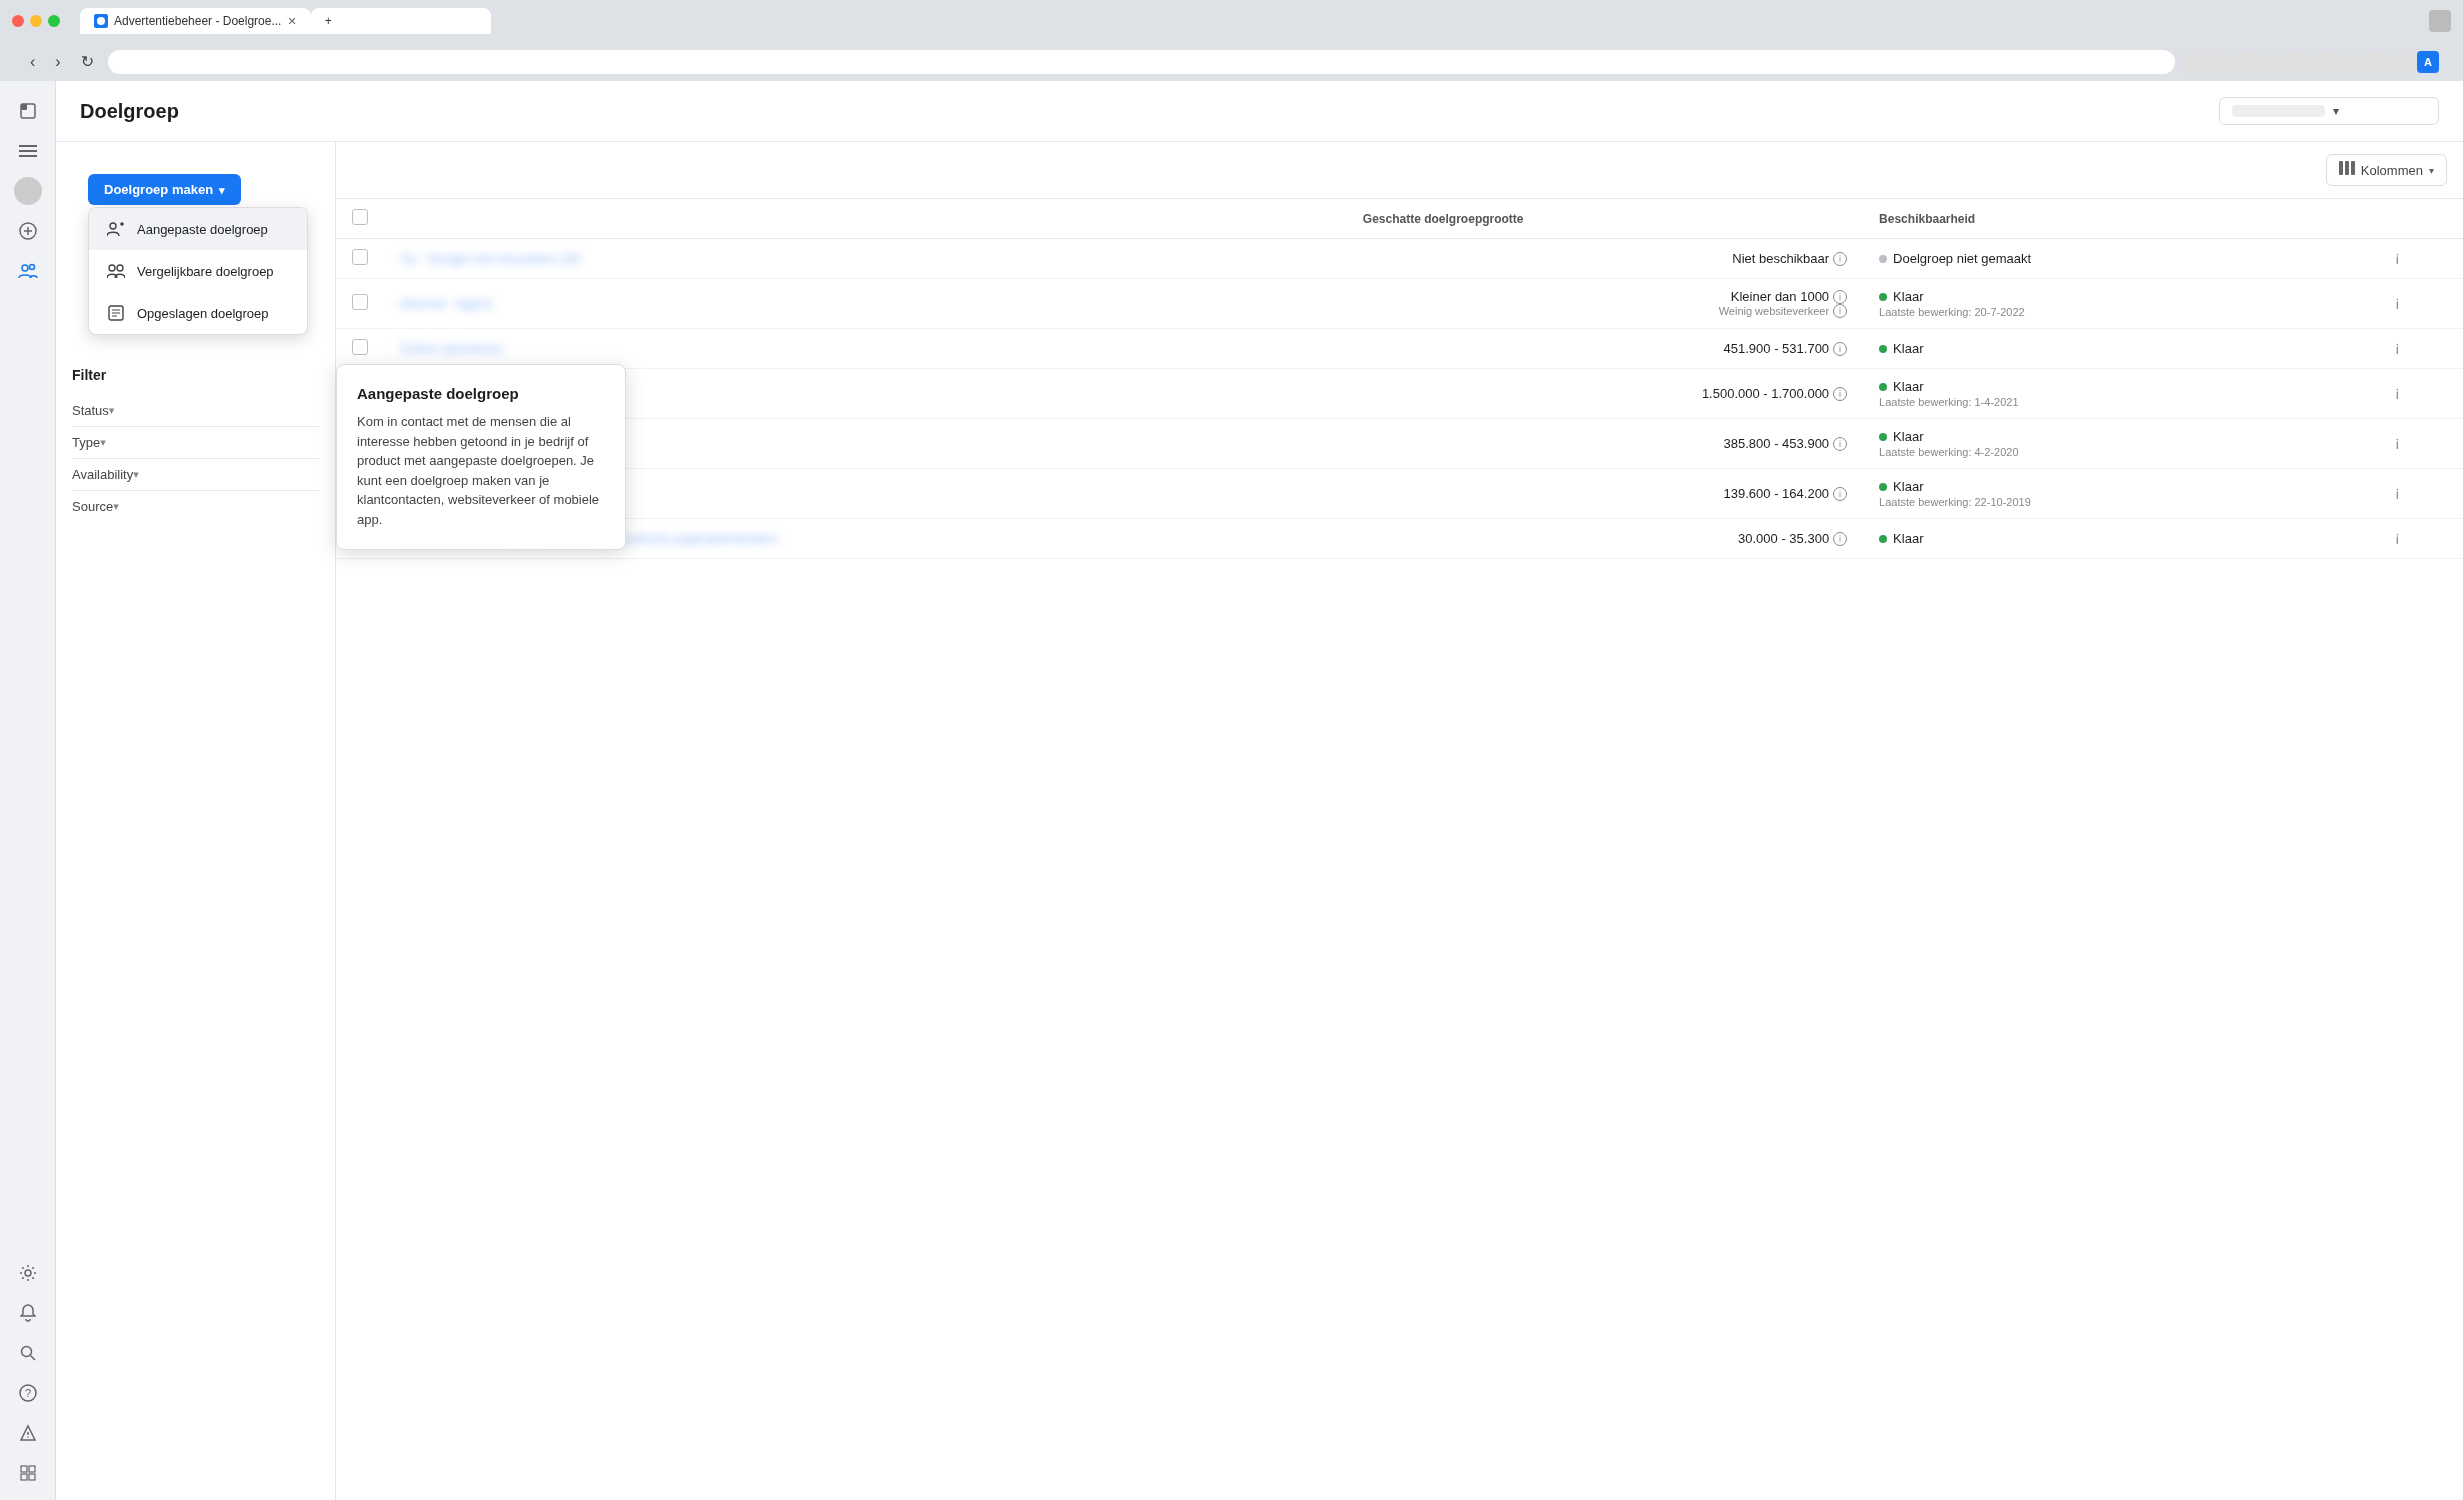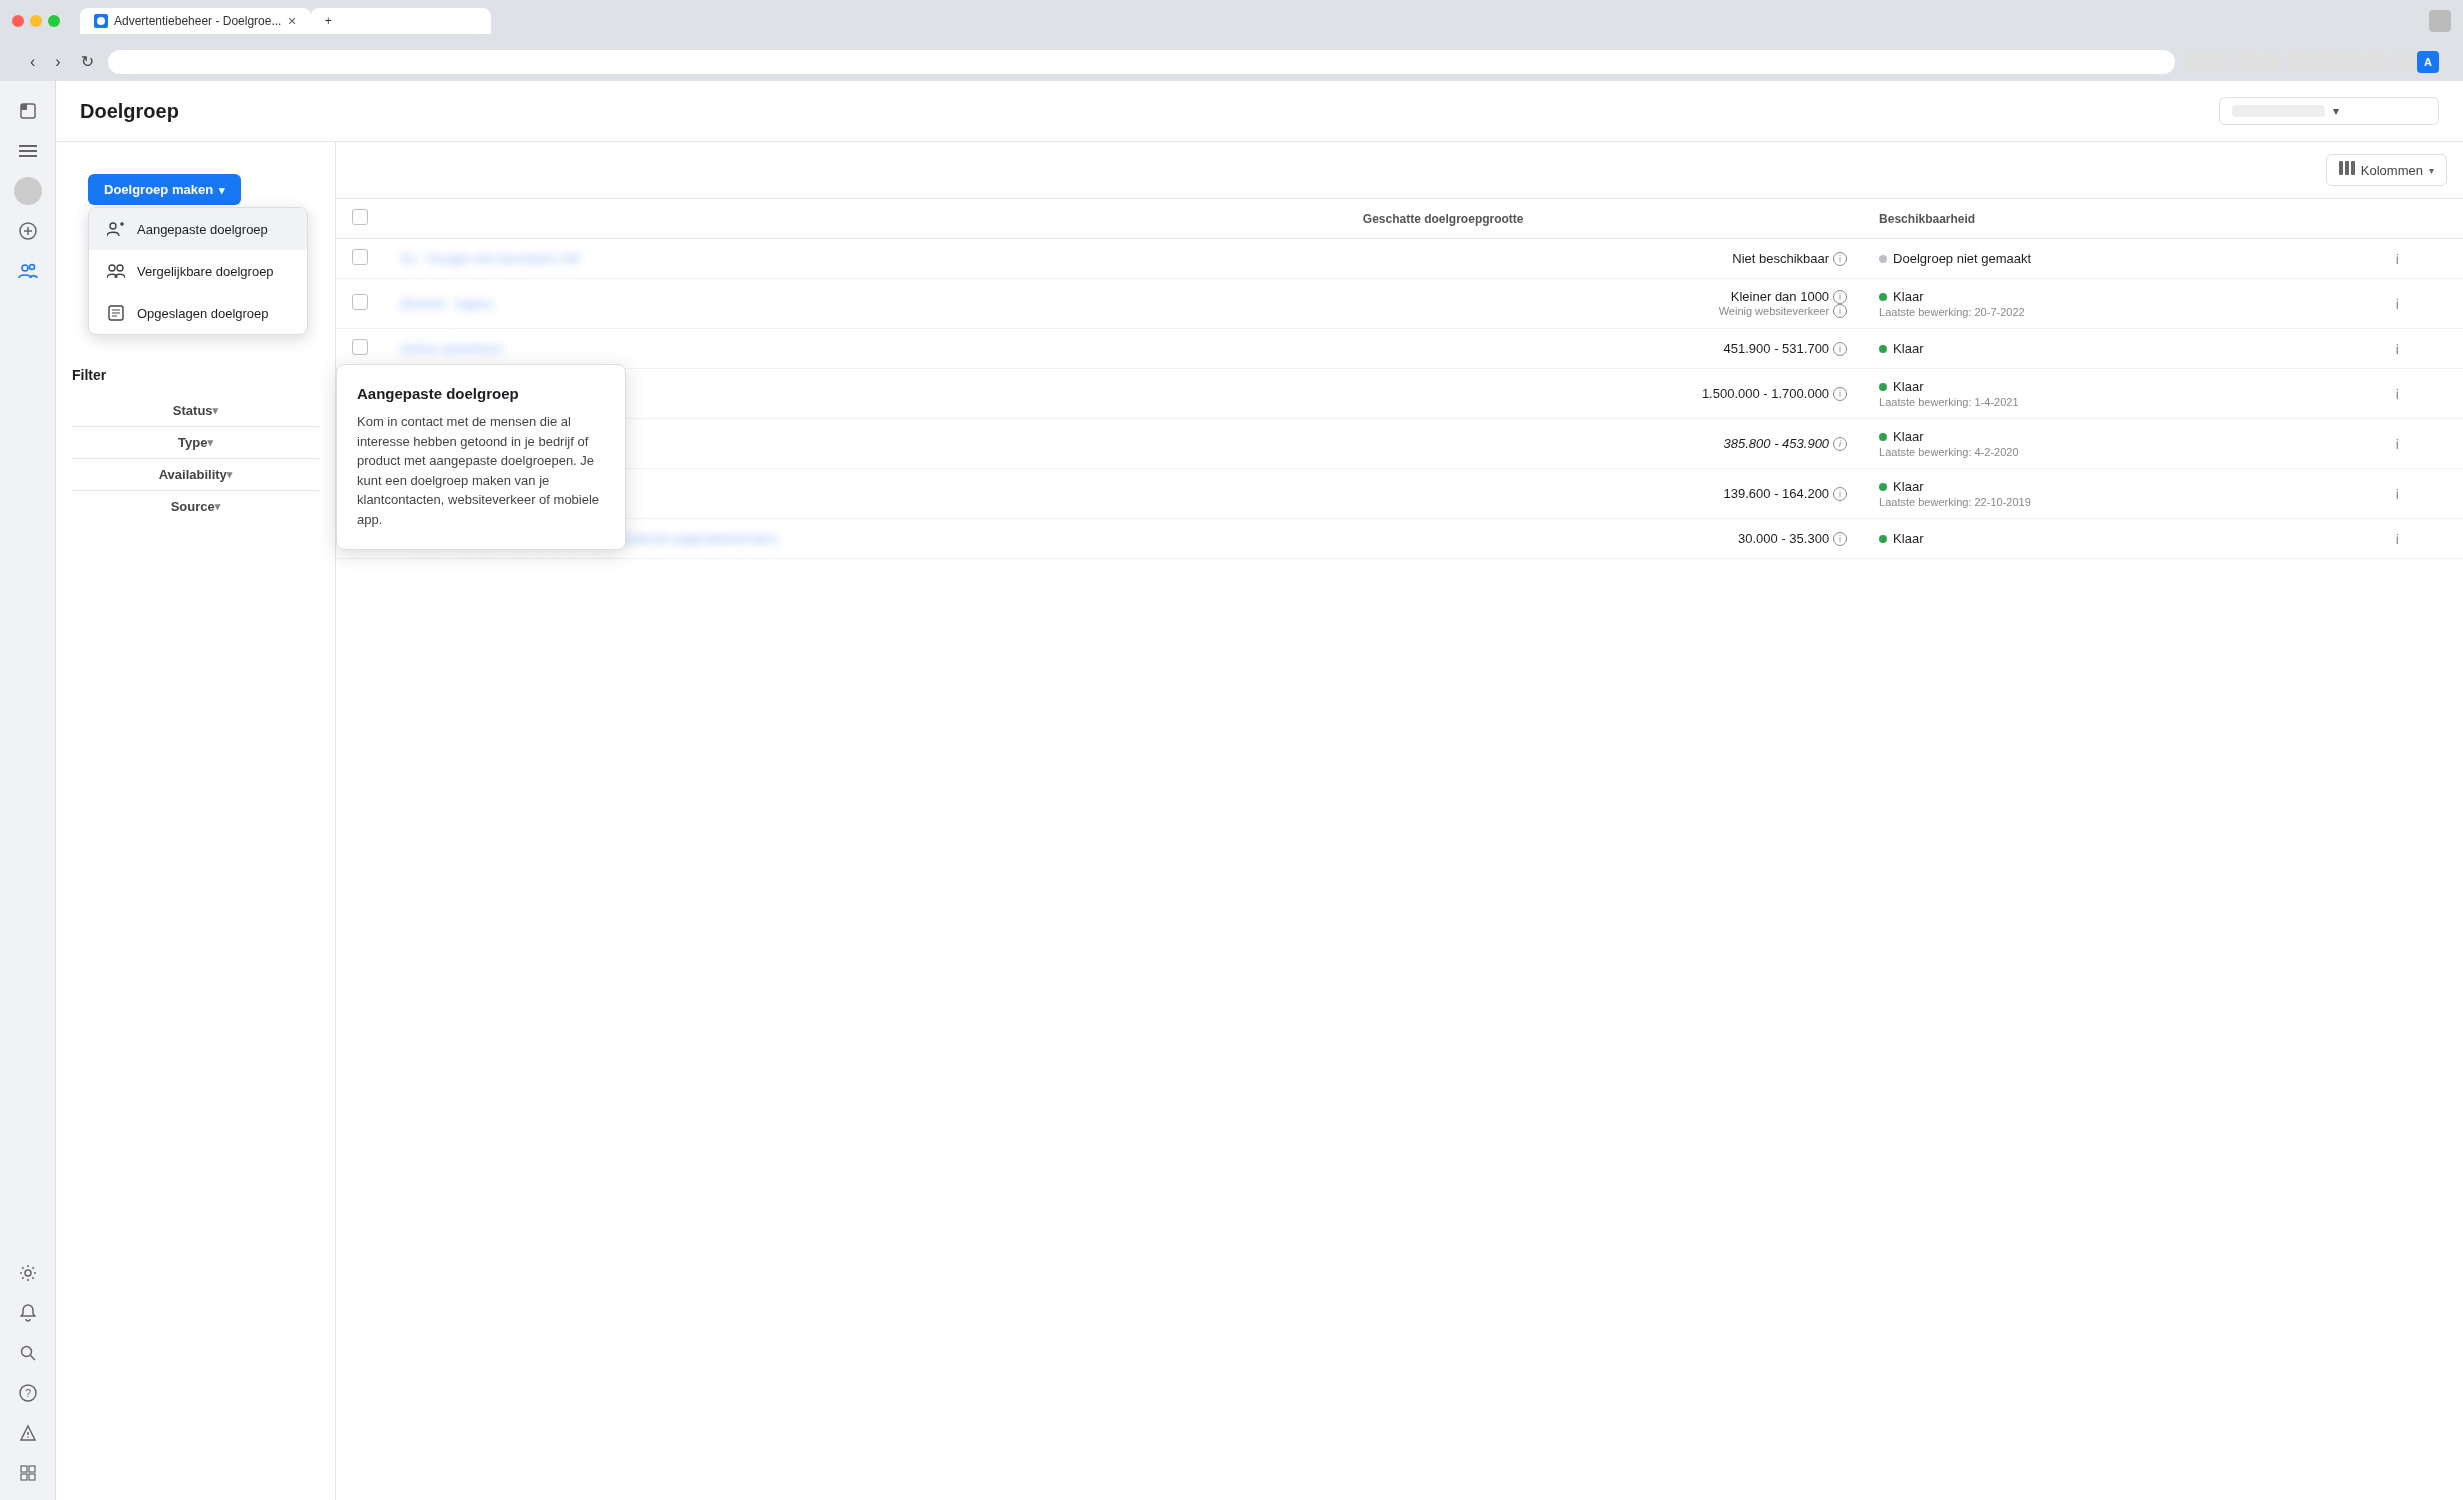--- a/index.html
+++ b/index.html
@@ -57,21 +57,21 @@
     .dropdown-icon { width: 22px; height: 22px; display: flex; align-items: center; justify-content: center; color: #444; }
 
     
     .tooltip-popup { position: absolute; left: 280px; top: 222px; background: white; border: 1px solid #ddd; border-radius: 8px; box-shadow: 0 4px 20px rgba(0,0,0,0.15); padding: 20px; width: 290px; z-index: 100; }
     .tooltip-title { font-size: 15px; font-weight: 700; margin-bottom: 10px; color: #1c1e21; }
     .tooltip-body { font-size: 13px; color: #444; line-height: 1.5; }
 
     
     .filter-section { margin-top: 16px; }
     .filter-title { font-size: 14px; font-weight: 700; margin-bottom: 12px; color: #1c1e21; }
-    .filter-item { display: flex; align-items: center; justify-content: center; padding: 8px 0; border-bottom: 1px solid #e4e6ea; cursor: pointer; font-size: 13px; color: #444; font-weight: bold; }
+    .filter-item { display: flex; align-items: center; justify-content: flex-start; padding: 8px 0; border-bottom: 1px solid #e4e6ea; cursor: pointer; font-size: 13px; color: #444; }
     .filter-item:last-child { border-bottom: none; }
     .filter-item .chevron { font-size: 11px; color: #888; }
 
     
     .table-area { flex: 1; overflow: auto; background: white; }
 
     
     .toolbar { padding: 12px 16px; display: flex; align-items: center; justify-content: flex-end; border-bottom: 1px solid #e4e6ea; }
     .columns-btn { display: flex; align-items: center; gap: 6px; border: 1px solid #ddd; border-radius: 6px; padding: 6px 12px; cursor: pointer; font-size: 13px; color: #444; background: white; }
 
@@ -418,21 +418,21 @@
       <span>Klaar</span>
     </div>
                     <div class="avail-date">Laatste bewerking: 1-4-2021</div>
                   </div>
                 </td>
                 <td><span class="detail-btn">ℹ</span></td>
               </tr>
               <tr>
                 <td><div class="cb"></div></td>
                 <td><span class="row-name-blurred" style="filter:blur(4px); color:#90b8f8;">Conversion (Bladen Server vacature)</span></td>
-                <td style="text-align: right; font-style: italic;">
+                <td style="text-align: right;">
                   <div class="size-value">
                     <span>385.800 - 453.900</span>
                     <div class="info-icon">i</div>
                   </div>
                 </td>
                 <td>
                   <div class="avail-cell">
     <div class="avail-status">
       <span class="status-dot status-green"></span>
       <span>Klaar</span>

